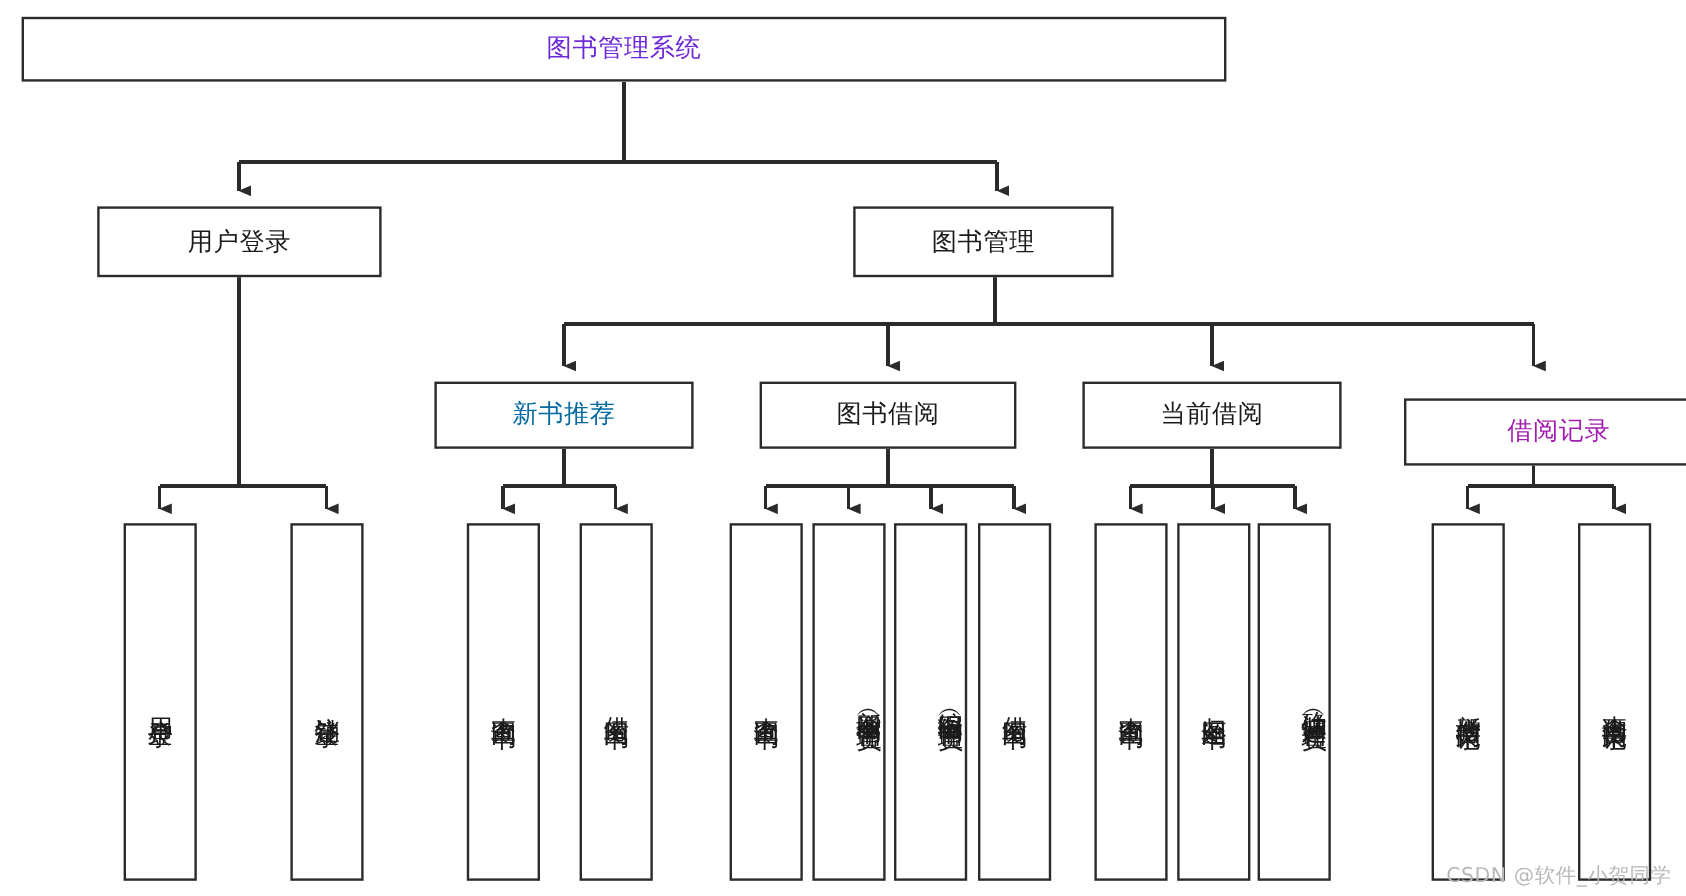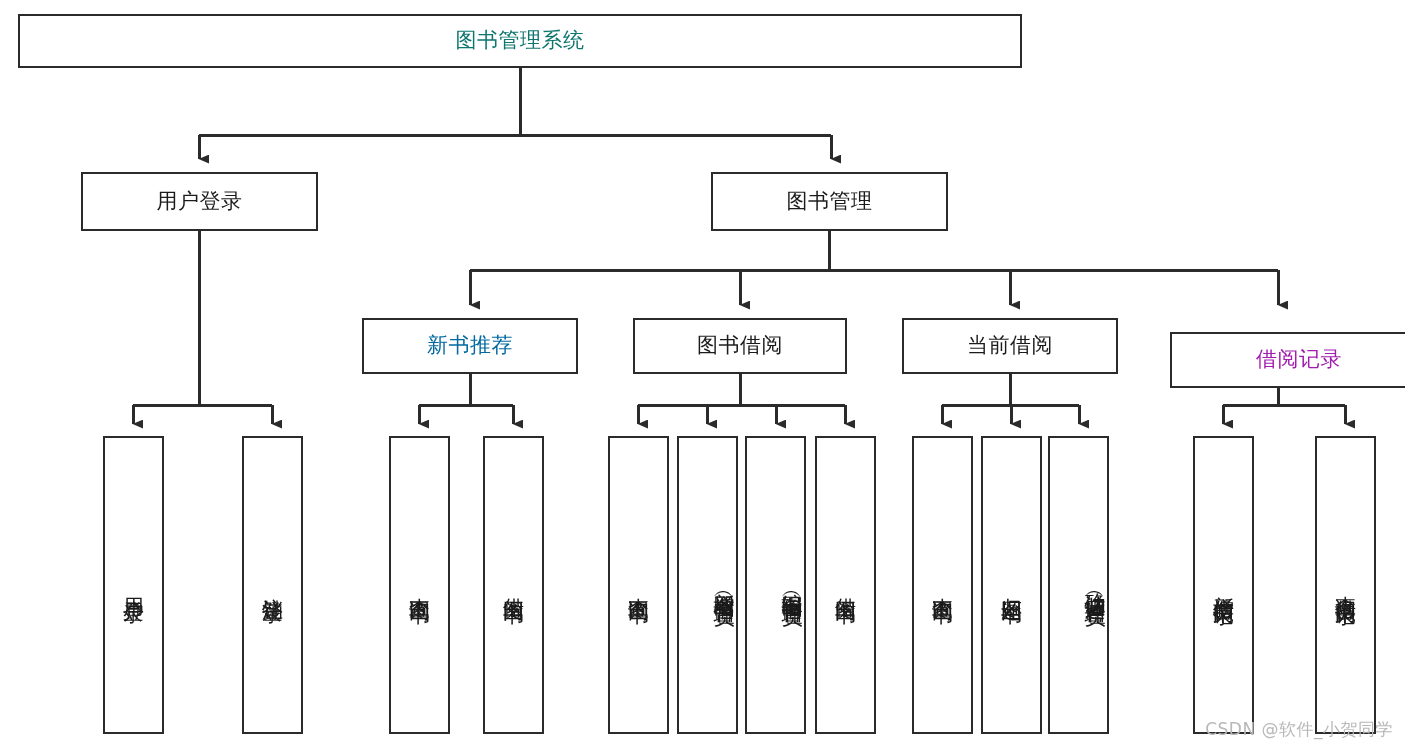--- a/index.html
+++ b/index.html
@@ -115,24 +115,24 @@
       <line x1="1011" y1="405" x2="1011" y2="424" marker-end="url(#arrowhead)"></line>
       <line x1="1079" y1="405" x2="1079" y2="424" marker-end="url(#arrowhead)"></line>
 
       <line x1="1278" y1="374" x2="1278" y2="405"></line>
       <line x1="1223" y1="405" x2="1345" y2="405"></line>
       <line x1="1223" y1="405" x2="1223" y2="424" marker-end="url(#arrowhead)"></line>
       <line x1="1345" y1="405" x2="1345" y2="424" marker-end="url(#arrowhead)"></line>
     </g>
   </svg>
 
-  <div class="node horizontal" id="n-root" style="left: 18px; top: 14px; width: 1004px; height: 54px; border-color: rgb(43, 43, 43); color: #0f766e;">图书管理系统</div>
+  <div class="node horizontal" id="n-root" style="left: 18px; top: 14px; width: 1004px; height: 54px; border-color: rgb(43, 43, 43); color: #6d28d9;">图书管理系统</div>
 
   <div class="node horizontal" id="n-l2-0" style="left: 81px; top: 172px; width: 237px; height: 59px; border-color: rgb(43, 43, 43); color: rgb(27, 27, 27);">用户登录</div>
-  <div class="node horizontal" id="n-l2-1" style="left: 711px; top: 172px; width: 237px; height: 59px; border-color: rgb(43, 43, 43); color: rgb(27, 27, 27);">图书管理</div>
+  <div class="node horizontal" id="n-l2-1" style="left: 711px; top: 172px; width: 217px; height: 59px; border-color: rgb(43, 43, 43); color: rgb(27, 27, 27);">图书管理</div>
 
   <div class="node horizontal" id="n-l3-0" style="left: 362px; top: 318px; width: 216px; height: 56px; border-color: rgb(43, 43, 43); color: #0369a1;">新书推荐</div>
   <div class="node horizontal" id="n-l3-1" style="left: 633px; top: 318px; width: 214px; height: 56px; border-color: rgb(43, 43, 43); color: rgb(27, 27, 27);">图书借阅</div>
   <div class="node horizontal" id="n-l3-2" style="left: 902px; top: 318px; width: 216px; height: 56px; border-color: rgb(43, 43, 43); color: rgb(27, 27, 27);">当前借阅</div>
   <div class="node horizontal" id="n-l3-3" style="left: 1170px; top: 332px; width: 258px; height: 56px; border-color: rgb(43, 43, 43); color: #a21caf;">借阅记录</div>
 
   <div class="node vertical mid" id="n-lf-0" style="left: 103px; top: 436px; width: 61px; height: 298px; border-color: rgb(43, 43, 43); color: rgb(27, 27, 27);">用户登录</div>
   <div class="node vertical mid" id="n-lf-1" style="left: 242px; top: 436px; width: 61px; height: 298px; border-color: rgb(43, 43, 43); color: rgb(27, 27, 27);">注销登录</div>
   <div class="node vertical mid" id="n-lf-2" style="left: 389px; top: 436px; width: 61px; height: 298px; border-color: rgb(43, 43, 43); color: rgb(27, 27, 27);">查询图书</div>
   <div class="node vertical mid" id="n-lf-3" style="left: 483px; top: 436px; width: 61px; height: 298px; border-color: rgb(43, 43, 43); color: rgb(27, 27, 27);">借阅图书</div>

